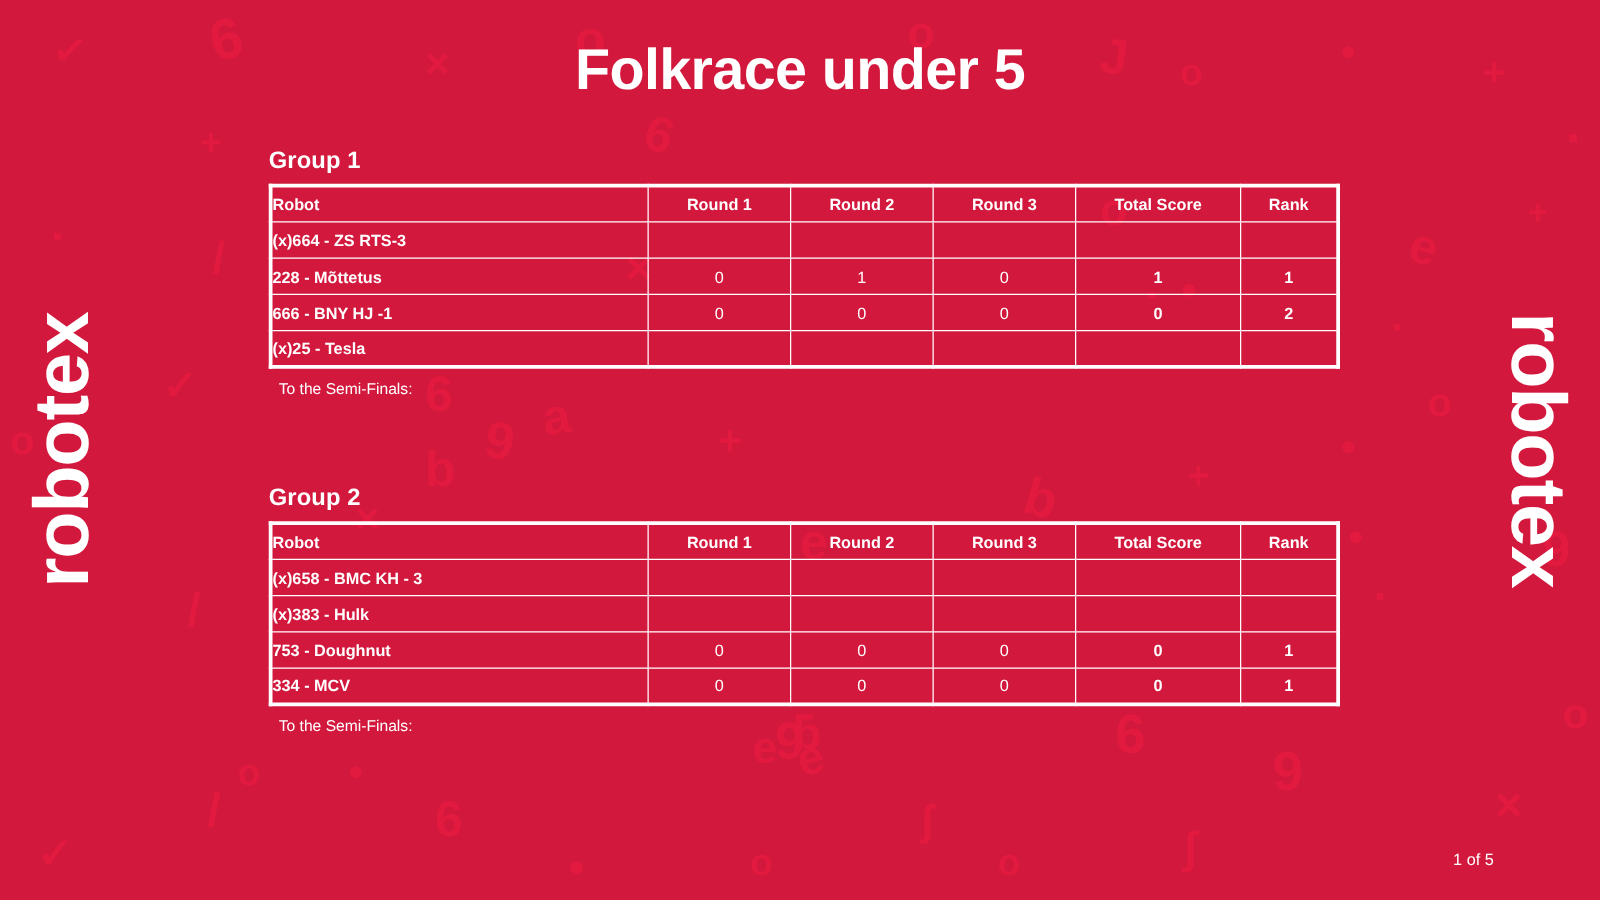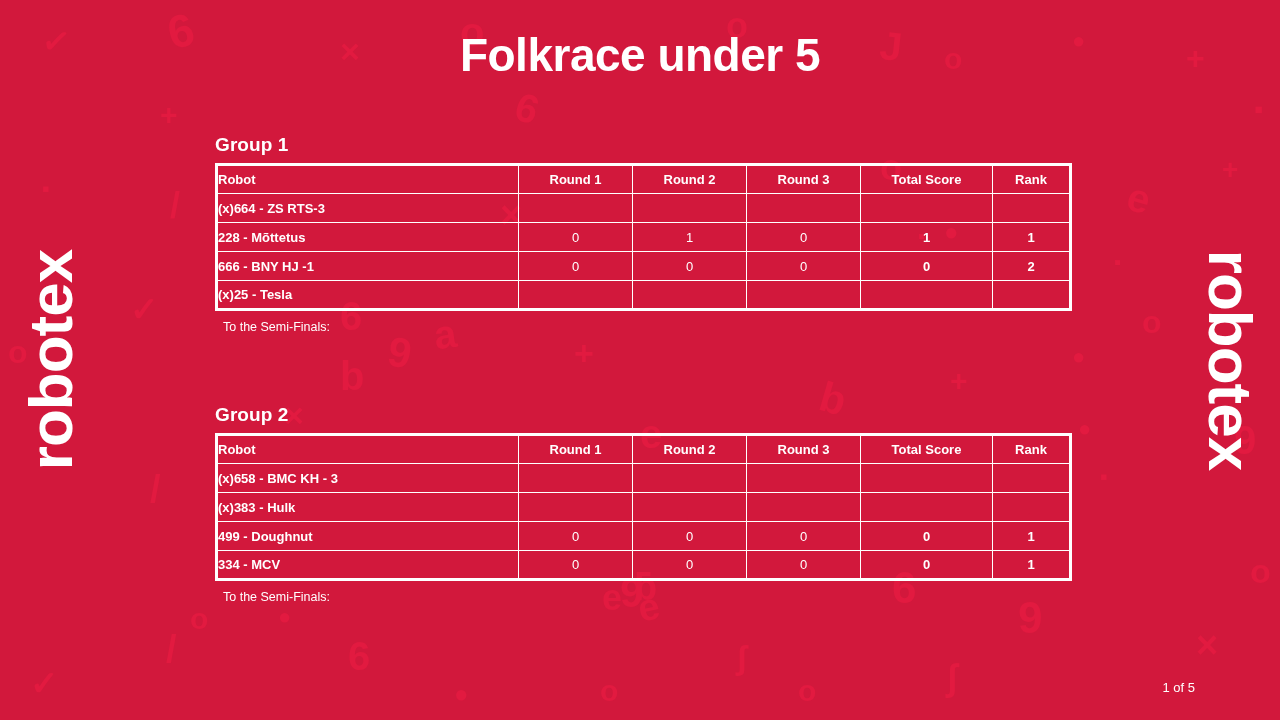--- a/index.html
+++ b/index.html
@@ -69,21 +69,21 @@
     font-size: 46px;
     font-weight: 700;
     letter-spacing: -0.5px;
     z-index: 3;
   }
 
   
   #content {
     position: absolute;
     left: 215px;
-    top: 134px;
+    top: 118px;
     width: 855px;
     z-index: 3;
   }
 
   .group-block { margin-bottom: 0; }
   .group-block.second { margin-top: 70px; }
 
   .group-heading {
     font-size: 19px;
     font-weight: 700;
@@ -295,21 +295,21 @@
         </tr>
         <tr>
           <td class="col-robot">(x)383 - Hulk</td>
           <td class="col-round"></td>
           <td class="col-round"></td>
           <td class="col-round"></td>
           <td class="col-total"></td>
           <td class="col-rank"></td>
         </tr>
         <tr>
-          <td class="col-robot">499 - Doughnut</td>
+          <td class="col-robot">753 - Doughnut</td>
           <td class="col-round">0</td>
           <td class="col-round">0</td>
           <td class="col-round">0</td>
           <td class="col-total">0</td>
           <td class="col-rank">1</td>
         </tr>
         <tr>
           <td class="col-robot">334 - MCV</td>
           <td class="col-round">0</td>
           <td class="col-round">0</td>

